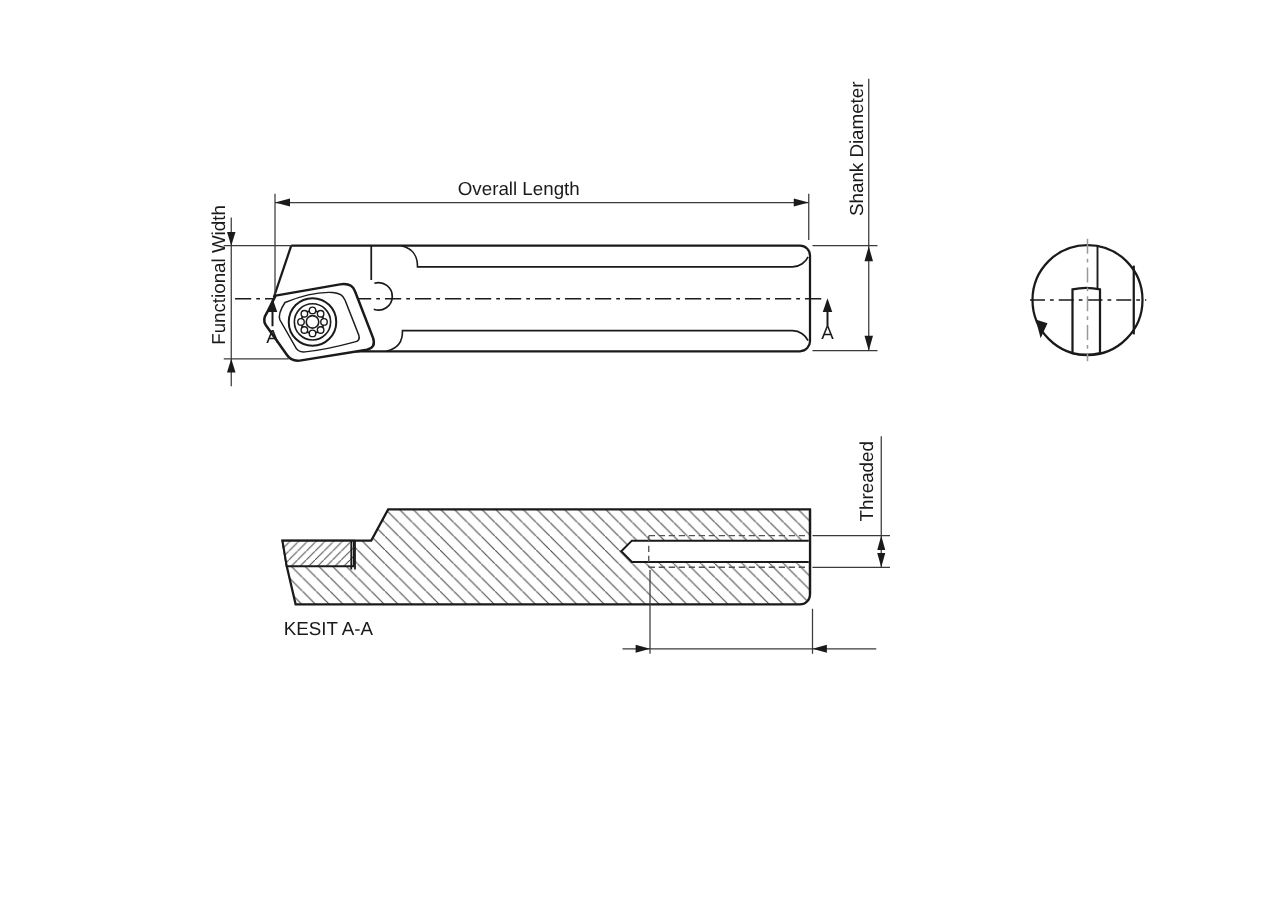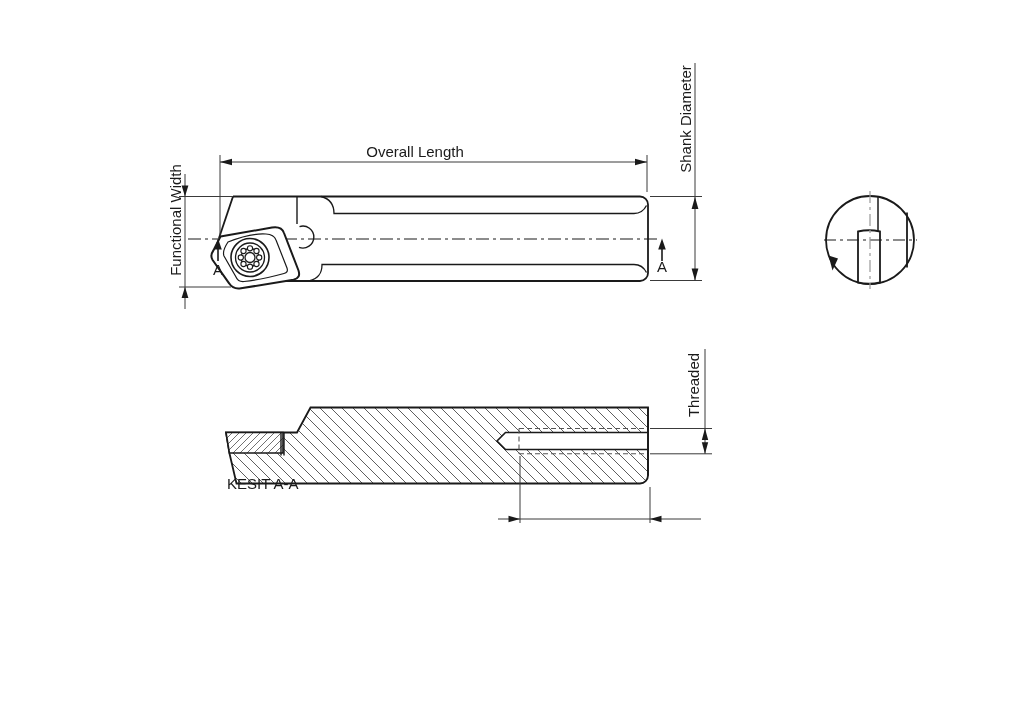--- a/index.html
+++ b/index.html
@@ -155,19 +155,19 @@
 
   <div class="lbl center" style="left:330px;top:143px;width:170px;">Overall Length</div>
 
   <div class="lbl vlbl" style="left:111px;top:211px;width:130px;">Functional Width</div>
 
   <div class="lbl vlbl" style="left:616px;top:110px;width:140px;">Shank Diameter</div>
 
   <div class="lbl vlbl" style="left:654px;top:376px;width:80px;">Threaded</div>
 
 
-  <div class="lbl" style="left:227px;top:475px;">KESIT A-A</div>
+  <div class="lbl" style="left:227px;top:495px;">KESIT A-A</div>
 
   <div class="lbl center" style="left:208px;top:261px;width:20px;">A</div>
 
   <div class="lbl center" style="left:652px;top:258px;width:20px;">A</div>
 
 </div>
 
 </body></html>

